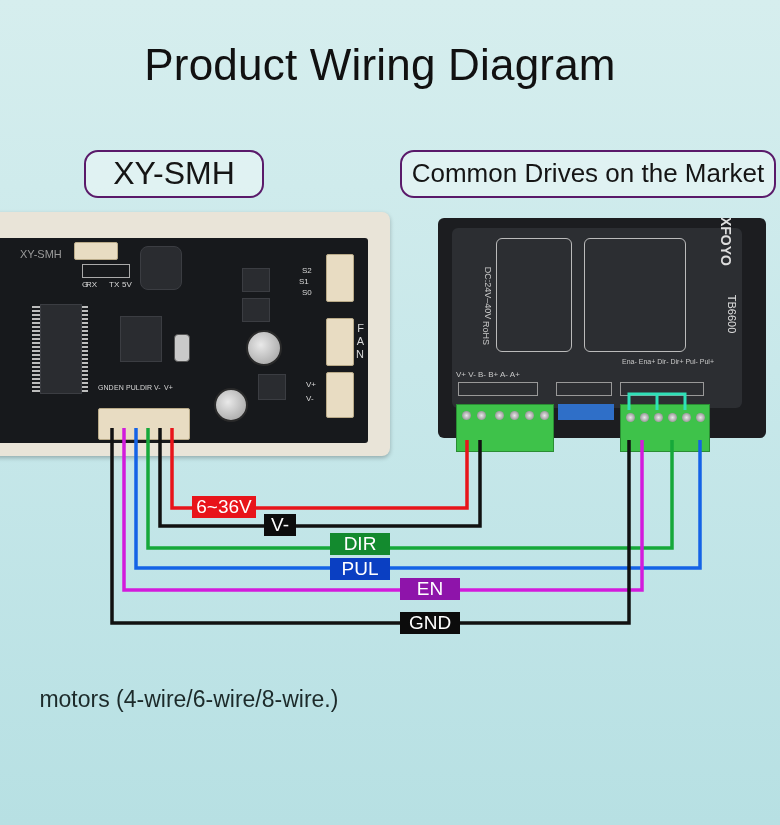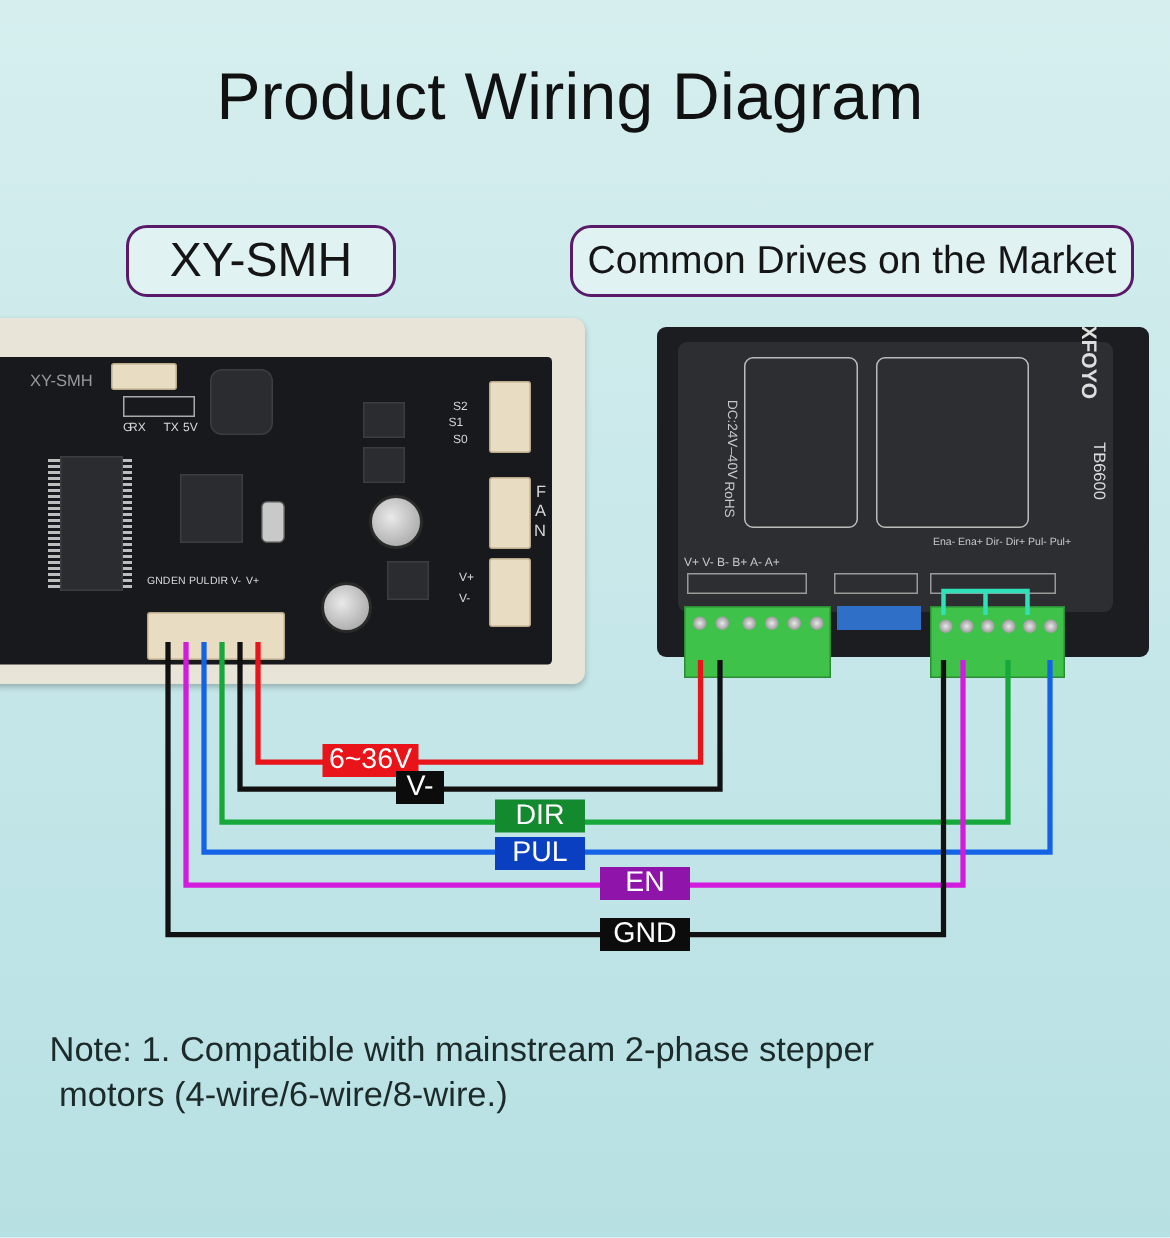--- a/index.html
+++ b/index.html
@@ -4,21 +4,21 @@
 <style>
   html,body{margin:0;padding:0;}
   body{width:780px;height:825px;overflow:hidden;position:relative;
     background:linear-gradient(180deg,#d6eeee 0%,#c8e8ea 45%,#b7e0e3 100%);
     font-family:"Liberation Sans",sans-serif;}
   .abs{position:absolute;}
   #title{left:0;top:40px;width:760px;text-align:center;font-size:44px;color:#111;letter-spacing:0.2px;}
   .pill{position:absolute;border:2.5px solid #5a1a6a;border-radius:14px;background:rgba(255,255,255,0.35);
     color:#151515;text-align:center;box-sizing:border-box;}
   #pill-left{left:84px;top:150px;width:180px;height:48px;font-size:32px;line-height:42px;}
-  #pill-right{left:380px;top:150px;width:376px;height:48px;font-size:26px;line-height:43px;}
+  #pill-right{left:400px;top:150px;width:376px;height:48px;font-size:26px;line-height:43px;}
   
   #board-frame{left:-10px;top:212px;width:400px;height:244px;background:#e9e4d8;border-radius:8px;box-shadow:0 2px 4px rgba(0,0,0,0.25);}
   #board-pcb{left:-10px;top:238px;width:378px;height:205px;background:#17191c;border-radius:3px;}
   .chip{position:absolute;background:#2a2c30;border:1px solid #3b3d42;}
   .pins-v{position:absolute;background:repeating-linear-gradient(180deg,#bdbdbd 0 2px,transparent 2px 4px);}
   .jst{position:absolute;background:#e8dcc2;border:1px solid #b9aa88;border-radius:2px;}
   .silk{position:absolute;color:#d8d8d8;font-size:8px;font-family:"Liberation Sans",sans-serif;white-space:nowrap;}
   .cap{position:absolute;border-radius:50%;background:radial-gradient(circle at 40% 40%,#e9e9e9,#9a9a9a);border:2px solid #2a2a2a;}
   .smd{position:absolute;background:#c9c9c9;border:1px solid #555;}
   
@@ -117,20 +117,20 @@
   <polyline id="w-jumper" fill="none" stroke-width="3" points="629,410 629,394 685,394 685,410" stroke="#2fe0b8"></polyline>
   <polyline id="w-jumper2" fill="none" stroke-width="3" points="657,394 657,410" stroke="#2fe0b8"></polyline>
   <polyline id="w-0" fill="none" stroke-width="3.5" points="172,428 172,508 467,508 467,440" stroke="#e8141a"></polyline>
   <polyline id="w-1" fill="none" stroke-width="3.5" points="160,428 160,526 480,526 480,440" stroke="#111111"></polyline>
   <polyline id="w-2" fill="none" stroke-width="3.5" points="148,428 148,548 672,548 672,440" stroke="#16a83a"></polyline>
   <polyline id="w-3" fill="none" stroke-width="3.5" points="136,428 136,568 700,568 700,440" stroke="#1463e6"></polyline>
   <polyline id="w-4" fill="none" stroke-width="3.5" points="124,428 124,590 642,590 642,440" stroke="#d21bdc"></polyline>
   <polyline id="w-5" fill="none" stroke-width="3.5" points="112,428 112,623 629,623 629,440" stroke="#111111"></polyline>
 </svg>
 
-<div class="wl" id="lbl-0" style="left: 192px; top: 496px; width: 64px; background: rgb(232, 20, 26); margin-left: 23px;">6~36V</div>
+<div class="wl" id="lbl-0" style="left: 192px; top: 496px; width: 64px; background: rgb(232, 20, 26);">6~36V</div>
 <div class="wl" id="lbl-1" style="left: 264px; top: 514px; width: 32px; background: rgb(12, 12, 12);">V-</div>
 <div class="wl" id="lbl-2" style="left: 330px; top: 533px; width: 60px; background: rgb(19, 138, 46);">DIR</div>
 <div class="wl" id="lbl-3" style="left: 330px; top: 558px; width: 60px; background: rgb(10, 63, 194);">PUL</div>
 <div class="wl" id="lbl-4" style="left: 400px; top: 578px; width: 60px; background: rgb(142, 20, 170);">EN</div>
 <div class="wl" id="lbl-5" style="left: 400px; top: 612px; width: 60px; background: rgb(12, 12, 12);">GND</div>
 
-<div id="note" class="abs"><div>Note: 1. Compatible with mainstream 2-phase stepper</div><div> motors (4-wire/6-wire/8-wire.)</div></div>
+<div id="note" class="abs"><div> motors (4-wire/6-wire/8-wire.)</div></div>
 
 </body></html>

